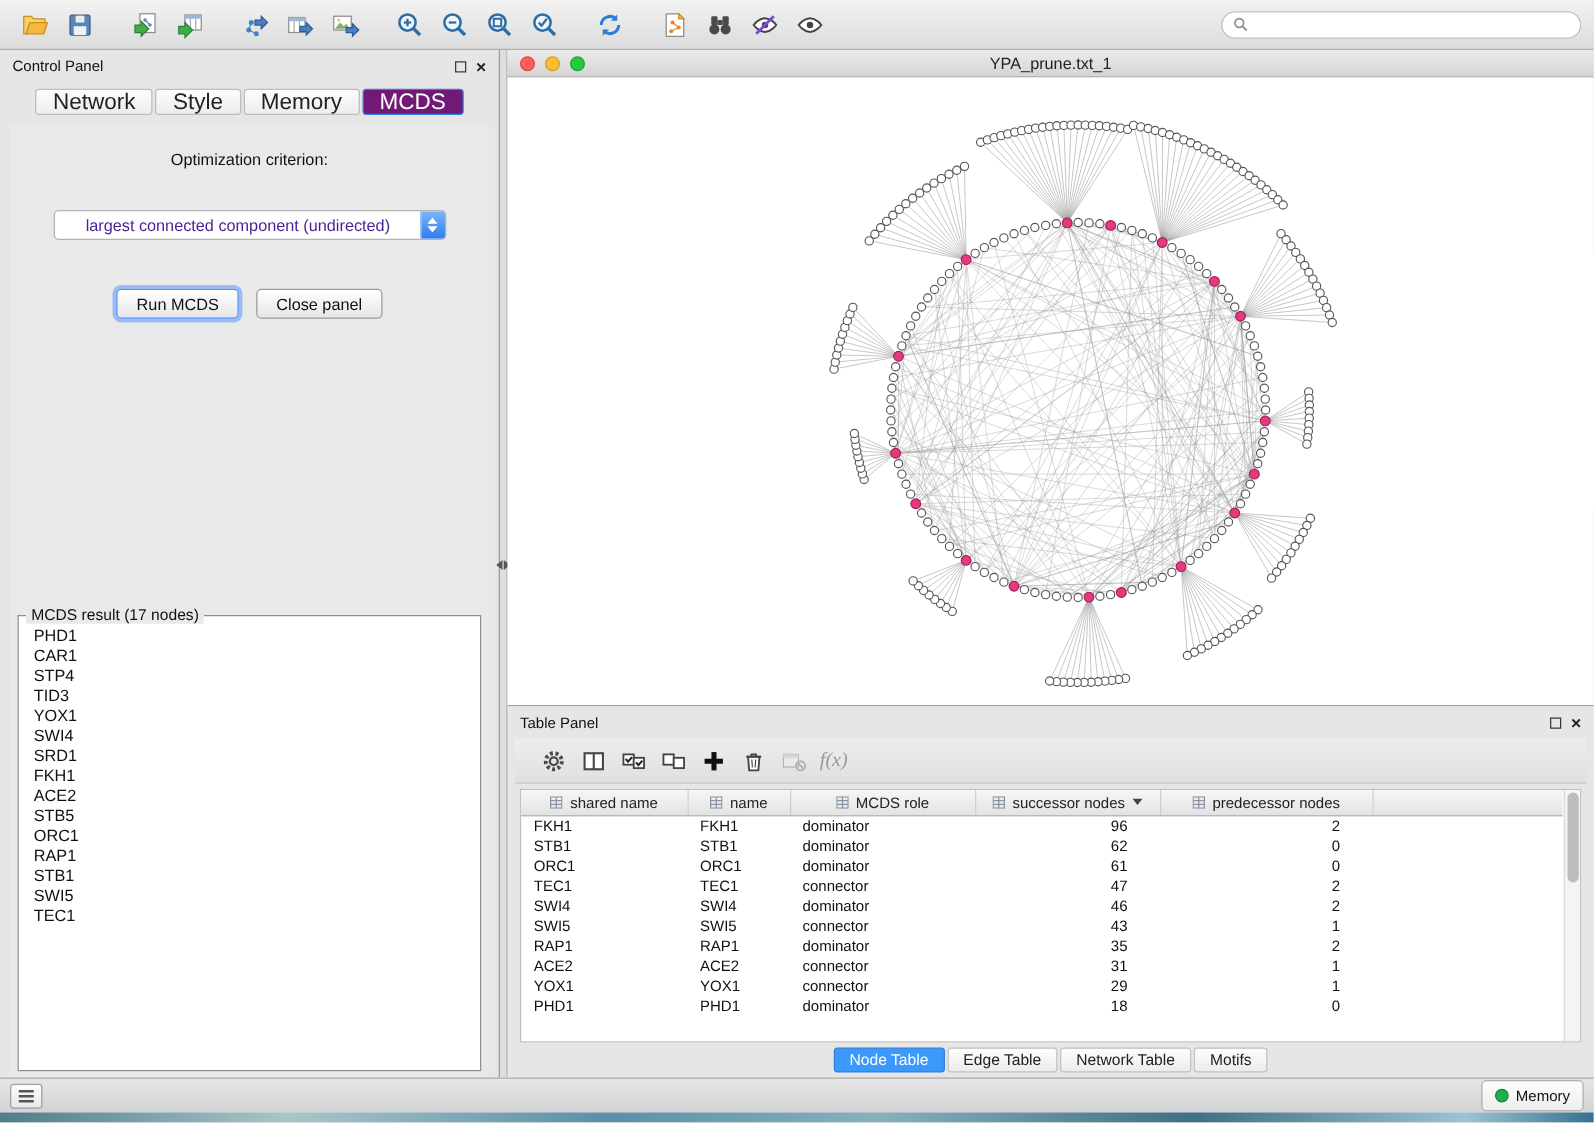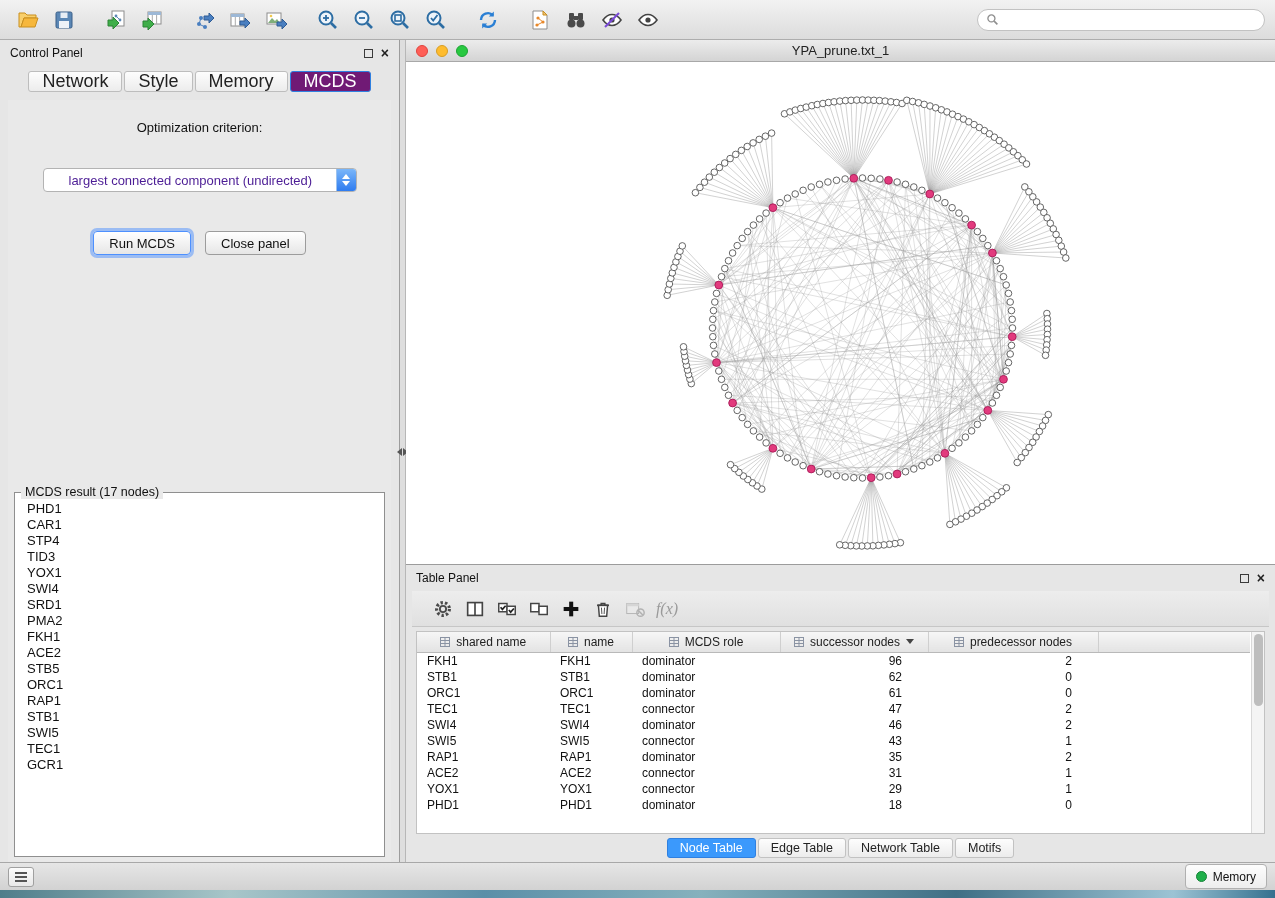--- a/index.html
+++ b/index.html
@@ -286,30 +286,28 @@
         <fieldset class="result-box">
           <legend>MCDS result (17 nodes)</legend>
           <div class="result-list">
               <div class="mcds-item">PHD1</div>
               <div class="mcds-item">CAR1</div>
               <div class="mcds-item">STP4</div>
               <div class="mcds-item">TID3</div>
               <div class="mcds-item">YOX1</div>
               <div class="mcds-item">SWI4</div>
               <div class="mcds-item">SRD1</div>
-              <div class="mcds-item">PMA2</div>
               <div class="mcds-item">FKH1</div>
               <div class="mcds-item">ACE2</div>
               <div class="mcds-item">STB5</div>
               <div class="mcds-item">ORC1</div>
               <div class="mcds-item">RAP1</div>
               <div class="mcds-item">STB1</div>
               <div class="mcds-item">SWI5</div>
               <div class="mcds-item">TEC1</div>
-              <div class="mcds-item">GCR1</div>
             </div>
         </fieldset>
       </div>
     </div>
 
     <div class="divider">
       <div class="handle">
           <span class="tri-l"></span>
           <span class="tri-r"></span>
         </div>

